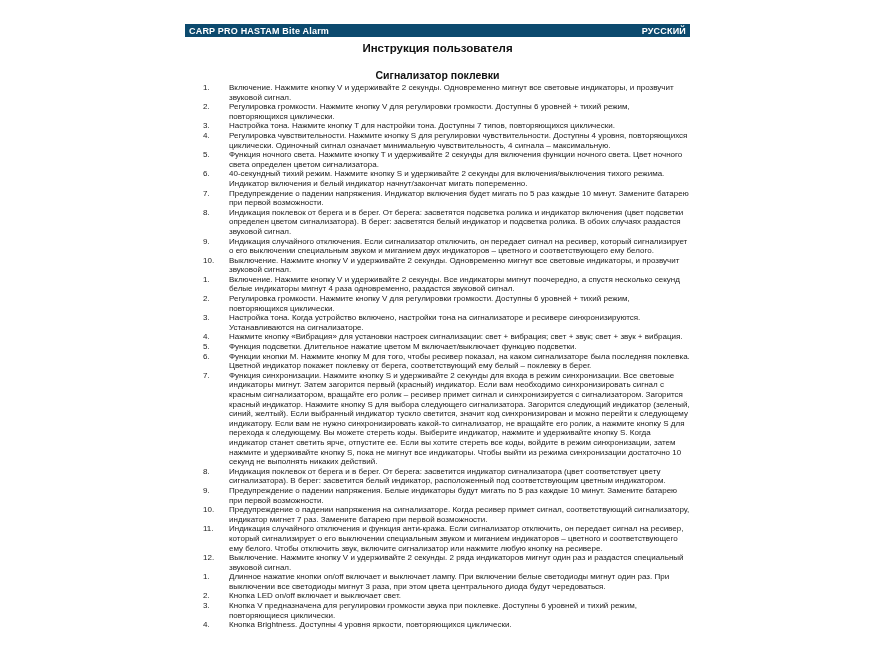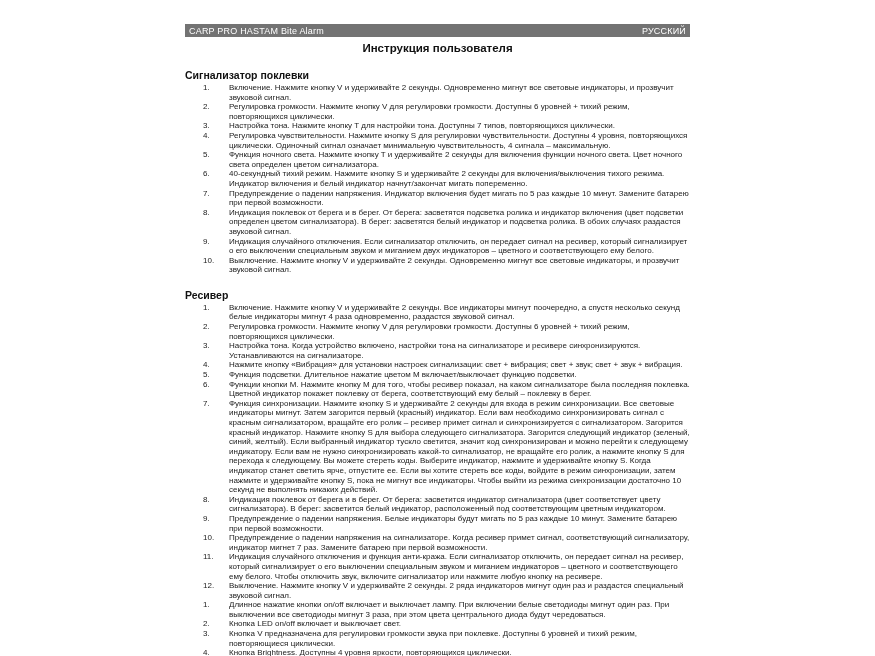--- a/index.html
+++ b/index.html
@@ -4,31 +4,31 @@
 <style>
   html, body { margin:0; padding:0; }
   body {
     width:875px; height:656px; overflow:hidden;
     background:#ffffff;
     font-family:"Liberation Sans", sans-serif;
     color:#212121;
   }
   .page { width:505px; margin:0 auto; padding-top:24px; }
   .header-bar {
-    background:#737373; color:#ffffff;
+    background:#0c4a6e; color:#ffffff;
     display:flex; justify-content:space-between; align-items:center;
     height:13px; padding:0 4px;
-    font-size:9px; font-weight:normal; letter-spacing:0.2px;
+    font-size:9px; font-weight:bold; letter-spacing:0.2px;
   }
   .doc-title {
     text-align:center; font-weight:bold; color:#111;
     font-size:11.5px; line-height:14px; margin:4px 0 10px;
   }
   .section-heading {
-    font-weight:bold; color:#111;
+    text-align:center; font-weight:bold; color:#111;
     font-size:10.5px; line-height:12px; margin:14px 0 2px;
   }
   ol.instructions {
     margin:0; padding:0 0 0 44px;
     list-style:none; counter-reset:item;
     font-size:8px; line-height:9.6px;
   }
   ol.instructions li { counter-increment:item; position:relative; }
   ol.instructions li::before {
     content:counter(item) ".";
@@ -57,21 +57,20 @@
         <li>Функция ночного света. Нажмите кнопку T и удерживайте 2 секунды для включения функции ночного света. Цвет ночного света определен цветом сигнализатора.</li>
         <li>40-секундный тихий режим. Нажмите кнопку S и удерживайте 2 секунды для включения/выключения тихого режима. Индикатор включения и белый индикатор начнут/закончат мигать попеременно.</li>
         <li>Предупреждение о падении напряжения. Индикатор включения будет мигать по 5 раз каждые 10 минут. Замените батарею при первой возможности.</li>
         <li>Индикация поклевок от берега и в берег. От берега: засветятся подсветка ролика и индикатор включения (цвет подсветки определен цветом сигнализатора). В берег: засветятся белый индикатор и подсветка ролика. В обоих случаях раздастся звуковой сигнал.</li>
         <li>Индикация случайного отключения. Если сигнализатор отключить, он передает сигнал на ресивер, который сигнализирует о его выключении специальным звуком и миганием двух индикаторов – цветного и соответствующего ему белого.</li>
         <li>Выключение. Нажмите кнопку V и удерживайте 2 секунды. Одновременно мигнут все световые индикаторы, и прозвучит звуковой сигнал.</li>
       </ol>
   </section>
 
   <section>
-    <div class="section-heading">Ресивер</div>
     <ol class="instructions">
         <li>Включение. Нажмите кнопку V и удерживайте 2 секунды. Все индикаторы мигнут поочередно, а спустя несколько секунд белые индикаторы мигнут 4 раза одновременно, раздастся звуковой сигнал.</li>
         <li>Регулировка громкости. Нажмите кнопку V для регулировки громкости. Доступны 6 уровней + тихий режим, повторяющихся циклически.</li>
         <li>Настройка тона. Когда устройство включено, настройки тона на сигнализаторе и ресивере синхронизируются. Устанавливаются на сигнализаторе.</li>
         <li>Нажмите кнопку «Вибрация» для установки настроек сигнализации: свет + вибрация; свет + звук; свет + звук + вибрация.</li>
         <li>Функция подсветки. Длительное нажатие цветом M включает/выключает функцию подсветки.</li>
         <li>Функции кнопки M. Нажмите кнопку M для того, чтобы ресивер показал, на каком сигнализаторе была последняя поклевка. Цветной индикатор покажет поклевку от берега, соответствующий ему белый – поклевку в берег.</li>
         <li>Функция синхронизации. Нажмите кнопку S и удерживайте 2 секунды для входа в режим синхронизации. Все световые индикаторы мигнут. Затем загорится первый (красный) индикатор. Если вам необходимо синхронизировать сигнал с красным сигнализатором, вращайте его ролик – ресивер примет сигнал и синхронизируется с сигнализатором. Загорится красный индикатор. Нажмите кнопку S для выбора следующего сигнализатора. Загорится следующий индикатор (зеленый, синий, желтый). Если выбранный индикатор тускло светится, значит код синхронизирован и можно перейти к следующему индикатору. Если вам не нужно синхронизировать какой-то сигнализатор, не вращайте его ролик, а нажмите кнопку S для перехода к следующему. Вы можете стереть коды. Выберите индикатор, нажмите и удерживайте кнопку S. Когда индикатор станет светить ярче, отпустите ее. Если вы хотите стереть все коды, войдите в режим синхронизации, затем нажмите и удерживайте кнопку S, пока не мигнут все индикаторы. Чтобы выйти из режима синхронизации достаточно 10 секунд не выполнять никаких действий.</li>
         <li>Индикация поклевок от берега и в берег. От берега: засветится индикатор сигнализатора (цвет соответствует цвету сигнализатора). В берег: засветится белый индикатор, расположенный под соответствующим цветным индикатором.</li>
         <li>Предупреждение о падении напряжения. Белые индикаторы будут мигать по 5 раз каждые 10 минут. Замените батарею при первой возможности.</li>

